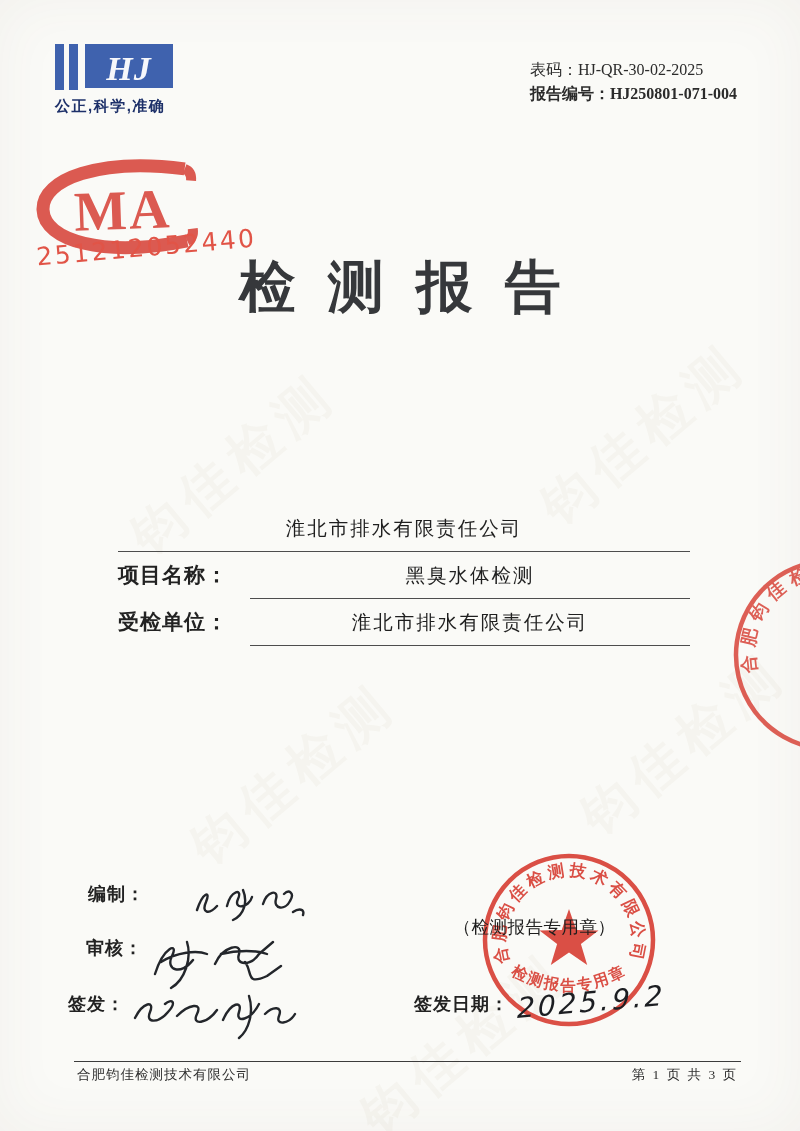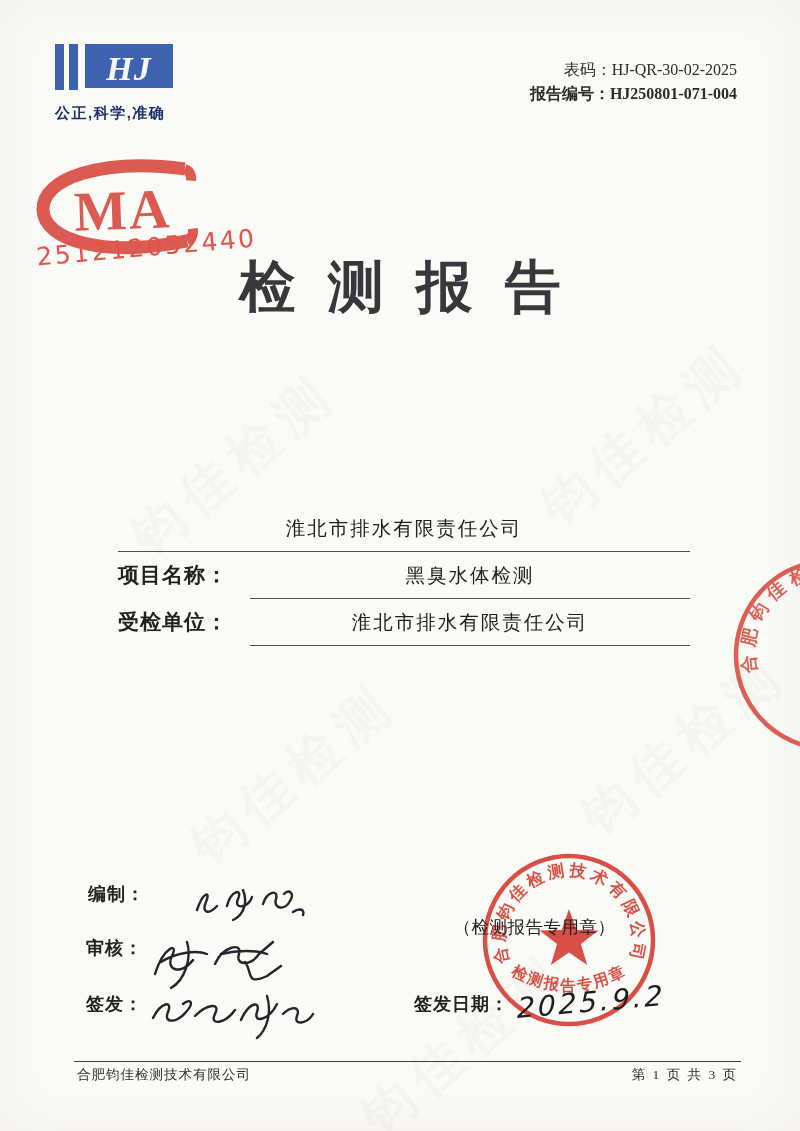--- a/index.html
+++ b/index.html
@@ -13,24 +13,24 @@
   .wm{position:absolute;font-size:52px;font-weight:bold;color:rgba(150,128,95,0.05);
       transform:rotate(-40deg);white-space:nowrap;letter-spacing:10px;user-select:none;}
   
   .logo{position:absolute;left:55px;top:44px;}
   .logo-row{display:flex;align-items:flex-start;}
   .logo-bar{width:9px;height:46px;background:#3f62ae;margin-right:5px;}
   .logo-box{width:88px;height:44px;background:#3f62ae;margin-left:2px;
             display:flex;align-items:flex-end;justify-content:center;}
   .logo-hj{color:#f6f7fb;font-size:34px;font-weight:bold;font-style:italic;
            font-family:"Liberation Serif",serif;letter-spacing:1px;}
-  .logo-slogan{margin-top:14px;font-size:15px;font-weight:bold;color:#1d3069;letter-spacing:1.5px;
+  .logo-slogan{margin-top:7px;font-size:15px;font-weight:bold;color:#1d3069;letter-spacing:1.5px;
                font-family:"Liberation Sans","DejaVu Sans",sans-serif;}
   
-  .hdr-right{position:absolute;top:58px;right:63px;text-align:right;font-size:16px;line-height:1.5;}
+  .hdr-right{position:absolute;top:58px;right:63px;font-size:16px;line-height:1.5;}
   .hdr-right .bold{font-weight:bold;}
   
   .cma{position:absolute;left:28px;top:150px;transform:rotate(-2deg);}
   .cma-number{position:absolute;left:36px;top:233px;color:#e15447;font-size:25px;
               letter-spacing:2.5px;transform:rotate(-5deg);
               font-family:"DejaVu Sans","Liberation Sans",sans-serif;}
   
   .doc-title{position:absolute;top:250px;left:0;width:100%;text-align:center;
              font-size:56px;font-weight:bold;color:#36383b;
              letter-spacing:0.58em;text-indent:0.58em;}
@@ -129,21 +129,21 @@
     <svg class="sig-svg" width="120" height="46" viewBox="0 0 120 46">
       <path class="sig-stroke" d="M6,28 C12,10 20,8 15,20 C10,31 18,33 26,24 M36,24 C40,8 52,6 47,17 C42,28 58,26 61,15 M52,8 C57,20 53,33 42,38 M72,22 C76,9 88,7 85,17 C82,27 94,29 99,19 C104,11 98,7 93,12 M102,30 C108,26 114,27 112,33"></path>
     </svg>
   </div>
   <div class="sig-row" style="left:86px;top:936px;">
     <span class="sig-label">审核：</span>
     <svg class="sig-svg" width="150" height="60" viewBox="0 0 150 60">
       <path class="sig-stroke" d="M6,38 C15,10 30,6 23,20 C16,34 32,40 44,24 M12,26 C28,16 48,14 58,18 M38,6 C43,22 36,44 22,52 M66,28 C74,10 94,6 90,18 C86,30 102,30 110,18 L124,6 M72,18 C88,14 108,14 118,18 M96,26 C104,36 96,50 118,40 L132,30"></path>
     </svg>
   </div>
-  <div class="sig-row" style="left:86px;top:992px;">
+  <div class="sig-row" style="left:68px;top:992px;">
     <span class="sig-label">签发：</span>
     <svg class="sig-svg" width="170" height="56" viewBox="0 0 170 56">
       <path class="sig-stroke" d="M4,26 C12,10 24,8 19,20 C14,32 28,31 37,20 C46,10 41,6 34,12 M46,24 C58,12 72,10 66,22 C60,34 76,32 86,18 M92,28 C100,10 112,8 108,20 C104,32 120,28 128,12 M118,4 C123,20 118,38 108,46 M134,22 C142,14 152,14 148,24 C144,34 158,32 164,22"></path>
     </svg>
   </div>
 
   <div class="stamp">
     <svg width="190" height="190" viewBox="0 0 190 190">
       <g opacity="0.88">
         <circle cx="95" cy="95" r="84" fill="none" stroke="#d6382d" stroke-width="4.5"></circle>

